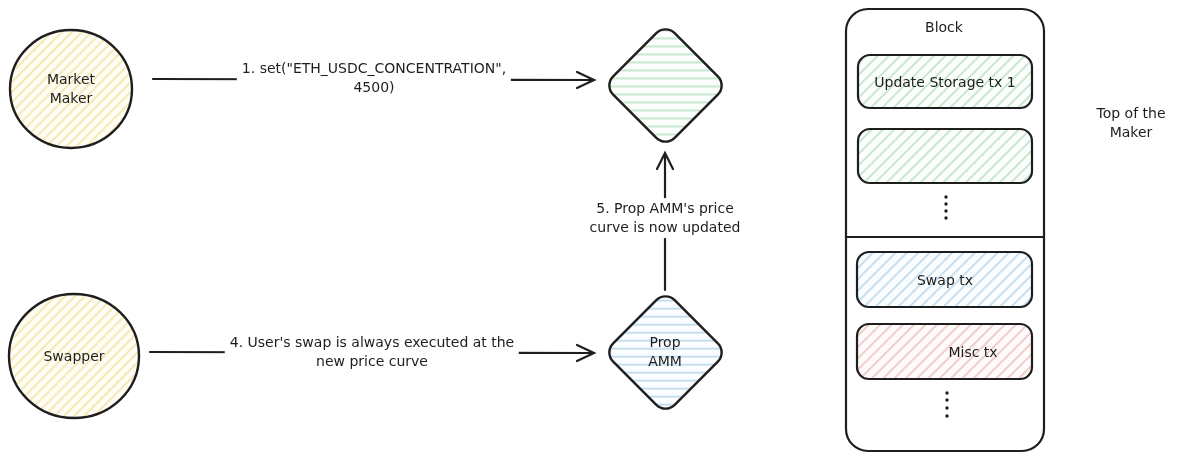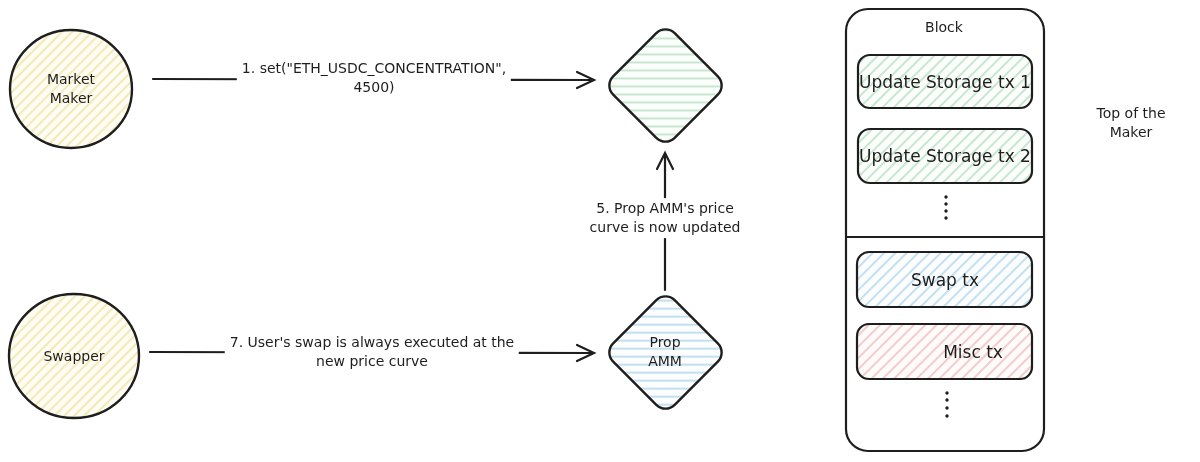--- a/index.html
+++ b/index.html
@@ -29,21 +29,21 @@
     font-size: 14px;
     line-height: 1.35;
     color: #1e1e1e;
     pointer-events: none;
   }
   .label.on-line {
     background: #ffffff;
     padding: 1px 5px;
   }
   .label.box-label {
-    font-size: 17px;
+    font-size: 14px;
   }
 </style>
 </head>
 <body>
 
 <div class="canvas">
 
   <svg class="shapes" width="1200" height="462" viewBox="0 0 1200 462">
     <defs>
       <pattern id="hatch-yellow" width="7" height="7" patternUnits="userSpaceOnUse" patternTransform="rotate(45)">
@@ -110,24 +110,23 @@
   <div class="label" style="left:71px; top:89px;">Market
 Maker</div>
   <div class="label" style="left:74px; top:356px;">Swapper</div>
   <div class="label" style="left:665px; top:352px;">Prop
 AMM</div>
 
   <div class="label on-line" style="left:374px; top:78px;">1. set("ETH_USDC_CONCENTRATION",
 4500)</div>
   <div class="label on-line" style="left:665px; top:218px;">5. Prop AMM's price
 curve is now updated</div>
-  <div class="label on-line" style="left:372px; top:352px;">7. User's swap is always executed at the
+  <div class="label on-line" style="left:372px; top:352px;">4. User's swap is always executed at the
 new price curve</div>
 
   <div class="label" style="left:944px; top:27px;">Block</div>
   <div class="label box-label" style="left:945px; top:82px;">Update Storage tx 1</div>
-  <div class="label box-label" style="left:945px; top:156px;">Update Storage tx 2</div>
   <div class="label box-label" style="left:945px; top:280px;">Swap tx</div>
   <div class="label box-label" style="left:945px; top:352px;margin-left:28px;">Misc tx</div>
 
   <div class="label" style="left:1131px; top:123px;">Top of the Maker</div>
 
 </div>
 
 </body></html>

